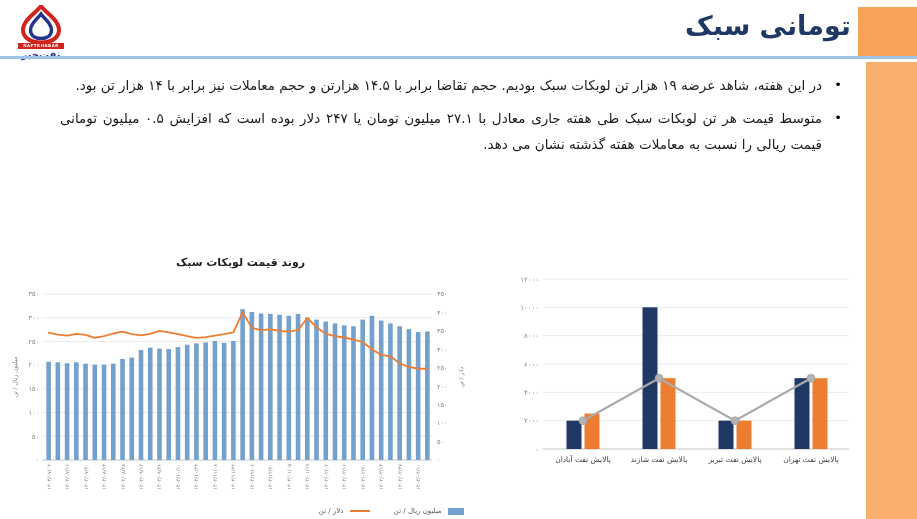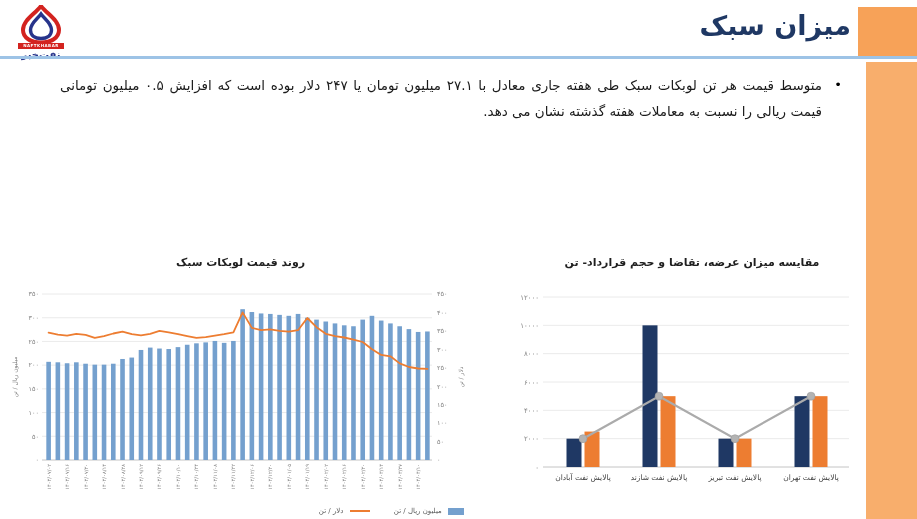--- a/index.html
+++ b/index.html
@@ -42,26 +42,27 @@
 
   <div class="logo">
     <svg width="54" height="38" viewBox="0 0 54 38">
       <path d="M27 1 C21 9, 9 15, 9 25 C9 33, 17 37.5, 27 37.5 C37 37.5, 45 33, 45 25 C45 15, 33 9, 27 1 Z" fill="none" stroke="#D3231F" stroke-width="4"></path>
       <path d="M27 9 C23.5 14, 16.5 18, 16.5 25 C16.5 30.5, 21 33.5, 27 33.5 C33 33.5, 37.5 30.5, 37.5 25 C37.5 18, 30.5 14, 27 9 Z" fill="none" stroke="#27348B" stroke-width="3.4"></path>
     </svg>
     <div class="latin">NAFTKHABAR</div>
     <div class="script">نفت‌خبر</div>
   </div>
 
-  <div class="title">میزان سبک</div>
+  <div class="title">تومانی سبک</div>
   <div class="corner" style="background: rgb(247, 162, 88);"></div>
   <div class="underline" style="background: rgb(157, 195, 230);"></div>
   <div class="sidebar" style="background: rgb(248, 174, 108);"></div>
 
   <div class="bullets">
+    <div class="bullet">در این هفته، شاهد عرضه ۱۹ هزار تن لوبکات سبک بودیم. حجم تقاضا برابر با ۱۴.۵ هزارتن و حجم معاملات نیز برابر با ۱۴ هزار تن بود.</div>
     <div class="bullet">متوسط قیمت هر تن لوبکات سبک طی هفته جاری معادل با ۲۷.۱ میلیون تومان یا ۲۴۷ دلار بوده است که افزایش ۰.۵ میلیون تومانی قیمت ریالی را نسبت به معاملات هفته گذشته نشان می دهد.</div>
   </div>
 
   <div class="chart" style="left:8px;top:256px;width:465px;height:262px;">
     <div class="ctitle">روند قیمت لوبکات سبک</div>
     <svg id="comboSvg" width="465" height="222" viewBox="0 0 465 222">
         <g>
           <line x1="34" y1="186" x2="424" y2="186" stroke="#C4C4C4" stroke-width="1"></line>
           <line x1="34" y1="162.28571428571428" x2="424" y2="162.28571428571428" stroke="#E4E4E4" stroke-width="0.8"></line>
           <line x1="34" y1="138.57142857142858" x2="424" y2="138.57142857142858" stroke="#E4E4E4" stroke-width="0.8"></line>
@@ -166,21 +167,20 @@
         <span class="llabel">میلیون ریال / تن</span>
       </span>
       <span class="litem">
         <span class="sw-line" style="background: rgb(237, 125, 49);"></span>
         <span class="llabel">دلار / تن</span>
       </span>
     </div>
   </div>
 
   <div class="chart" style="left:497px;top:256px;width:370px;height:262px;">
-    <div class="ctitle" style="padding-right:0;padding-left:20px;">مقایسه میزان عرضه، تقاضا و حجم قرارداد- تن</div>
     <svg id="groupSvg" width="370" height="222" viewBox="0 0 370 222">
         <g>
           <line x1="46" y1="193" x2="352" y2="193" stroke="#C4C4C4" stroke-width="1"></line>
           <line x1="46" y1="164.66666666666666" x2="352" y2="164.66666666666666" stroke="#E4E4E4" stroke-width="0.8"></line>
           <line x1="46" y1="136.33333333333334" x2="352" y2="136.33333333333334" stroke="#E4E4E4" stroke-width="0.8"></line>
           <line x1="46" y1="108" x2="352" y2="108" stroke="#E4E4E4" stroke-width="0.8"></line>
           <line x1="46" y1="79.66666666666667" x2="352" y2="79.66666666666667" stroke="#E4E4E4" stroke-width="0.8"></line>
           <line x1="46" y1="51.333333333333314" x2="352" y2="51.333333333333314" stroke="#E4E4E4" stroke-width="0.8"></line>
           <line x1="46" y1="23" x2="352" y2="23" stroke="#E4E4E4" stroke-width="0.8"></line>
         </g>

